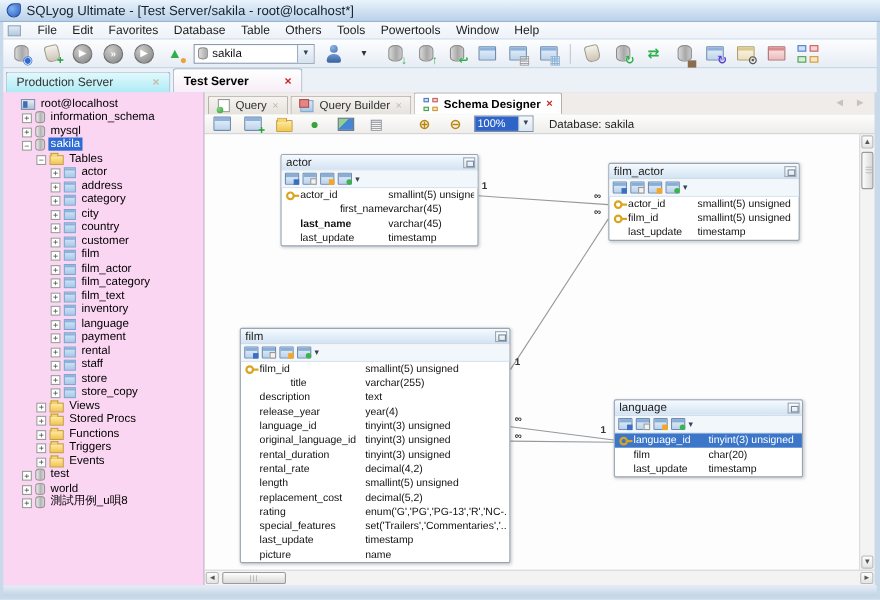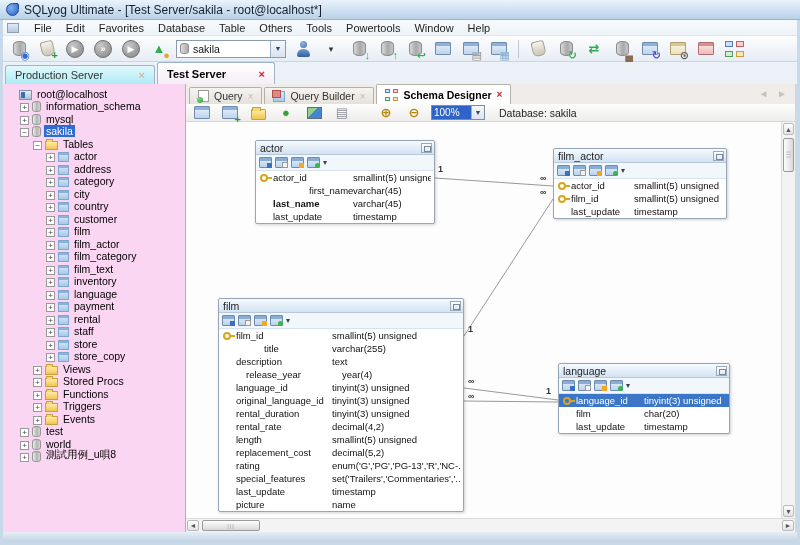--- a/index.html
+++ b/index.html
@@ -583,21 +583,21 @@
         <span class="fnm" style="width: 96px; flex: 0 0 96px; padding-left: 28px;">title</span>
         <span class="fty">varchar(255)</span>
       </div>
       <div class="fld">
         <span class="keyc"></span>
         <span class="fnm" style="width: 96px; flex: 0 0 96px;">description</span>
         <span class="fty">text</span>
       </div>
       <div class="fld">
         <span class="keyc"></span>
-        <span class="fnm" style="width: 96px; flex: 0 0 96px; margin-left: 10px;">release_year</span>
+        <span class="fnm" style="width: 96px; flex: 0 0 96px;">release_year</span>
         <span class="fty">year(4)</span>
       </div>
       <div class="fld">
         <span class="keyc"></span>
         <span class="fnm" style="width: 96px; flex: 0 0 96px;">language_id</span>
         <span class="fty">tinyint(3) unsigned</span>
       </div>
       <div class="fld">
         <span class="keyc"></span>
         <span class="fnm" style="width: 96px; flex: 0 0 96px;">original_language_id</span>

